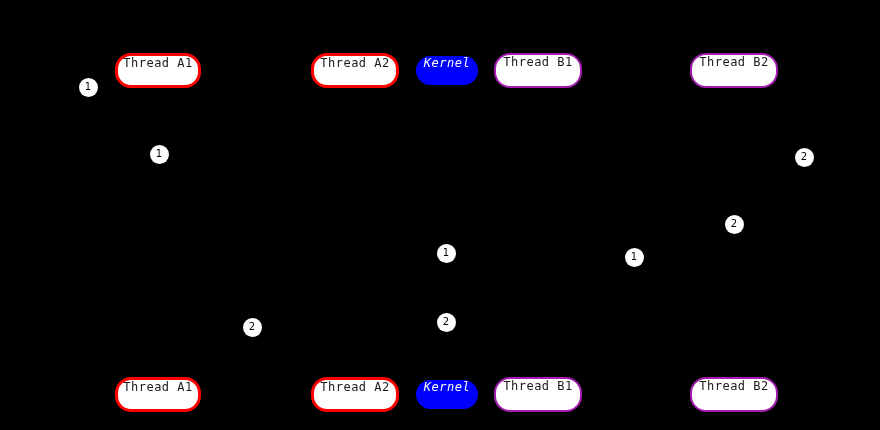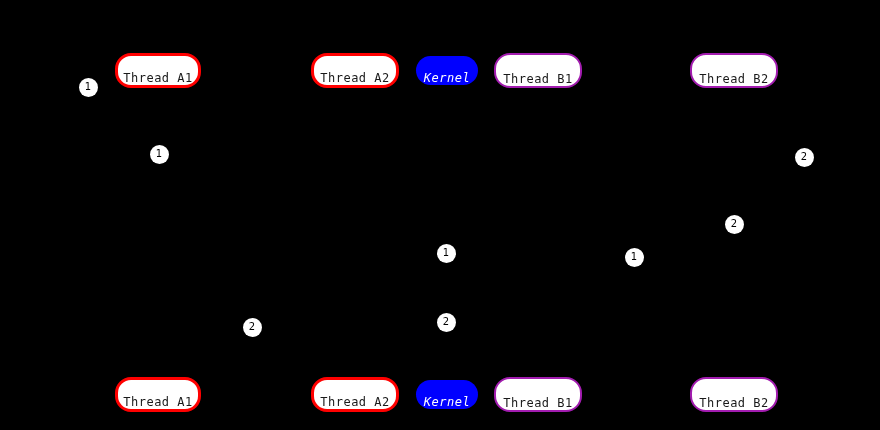--- a/index.html
+++ b/index.html
@@ -20,21 +20,21 @@
   .lifeline {
     position: absolute;
     background: #000000;
     width: 1px;
   }
   .node-box {
     position: absolute;
     box-sizing: border-box;
     background: #ffffff;
     display: flex;
-    align-items: flex-end;
+    align-items: flex-start;
     justify-content: center;
     color: #1a1a1a;
     font-size: 12px;
     font-family: "DejaVu Sans Mono", "Liberation Mono", monospace;
     letter-spacing: 0.5px;
     white-space: nowrap;
     border-radius: 16px;
   }
   .node-box.red {
     border: 3px solid #ff0000;

